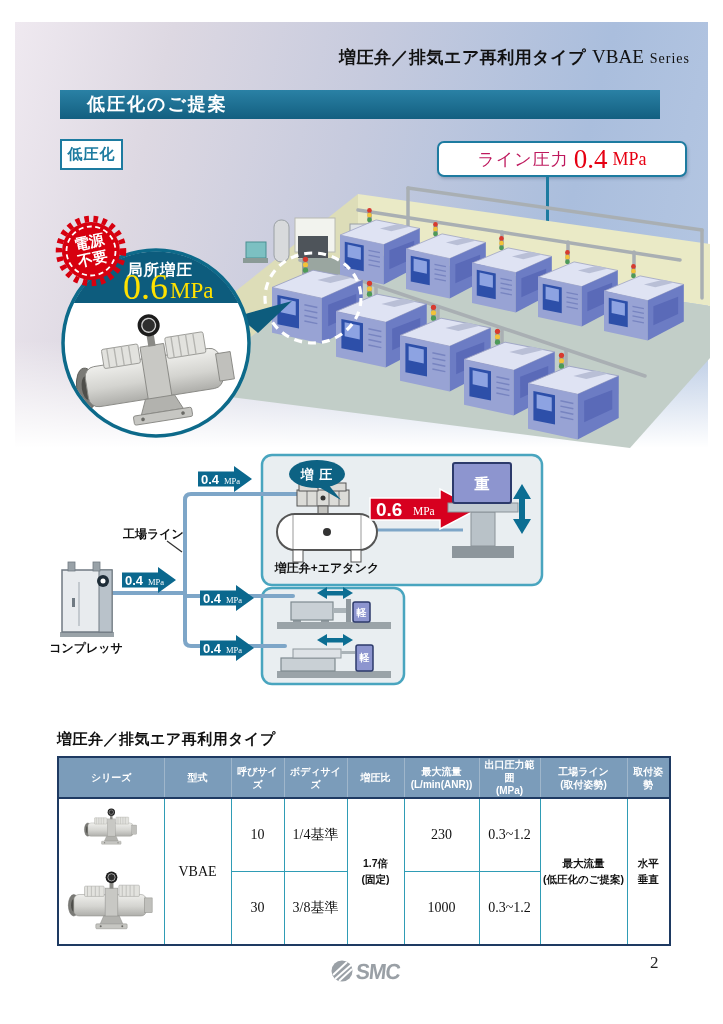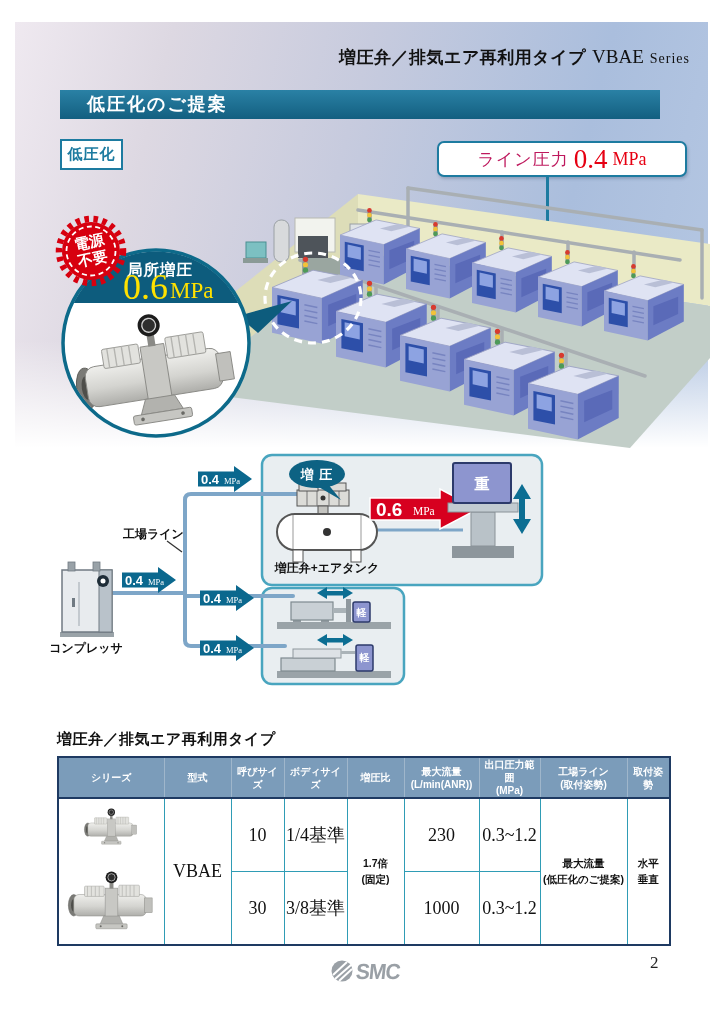--- a/index.html
+++ b/index.html
@@ -41,21 +41,21 @@
   
   .diagram{position:absolute;left:15px;top:450px;}
   
   .tbl-title{position:absolute;left:57px;top:730px;font-size:15px;font-weight:bold;color:#111;letter-spacing:.5px;}
   table.spec{position:absolute;left:57px;top:756px;border-collapse:collapse;table-layout:fixed;
              border:2.5px solid #1e3a62;}
   table.spec th{background:#7b9cba;color:#fff;font-size:10px;font-weight:bold;height:38px;
                 border-left:1px solid #9fb6cb;border-right:1px solid #9fb6cb;border-bottom:2px solid #1e3a62;
                 padding:0 1px;line-height:1.3;}
   table.spec td{border:1px solid #2f9cb5;text-align:center;vertical-align:middle;height:72px;padding:0;}
-  td.num{font-family:"Liberation Serif",serif;font-size:18px;color:#111;}
+  td.num{font-family:"Liberation Serif",serif;font-size:14px;color:#111;}
   td.jp{font-size:10.5px;color:#111;line-height:1.45;font-weight:bold;}
   td.jp .l{display:block;}
   td.series-cell{background:#fff;}
   .series-imgs{display:flex;flex-direction:column;align-items:center;gap:4px;padding:4px 0;}
   
   .footer-logo{position:absolute;left:330px;top:959px;display:flex;align-items:center;gap:2px;}
   .footer-logo .smc-text{font-size:21px;font-weight:bold;color:#9aa0a6;letter-spacing:-1px;
                          transform:skewX(-6deg) scaleY(1.04);line-height:1;}
   .page-num{position:absolute;left:650px;top:953px;font-family:"Liberation Serif",serif;font-size:17px;color:#222;}
   svg text{user-select:none;}

